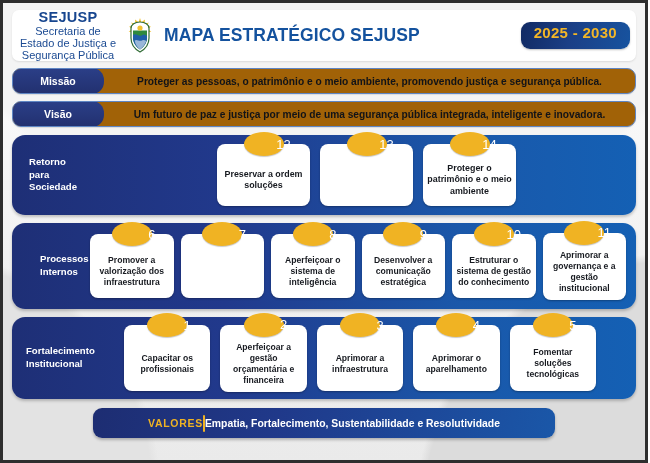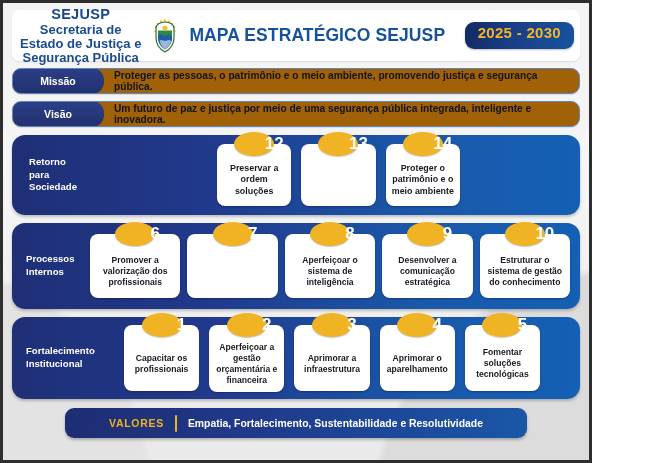--- a/index.html
+++ b/index.html
@@ -6,21 +6,21 @@
 
   html, body {
     width: 650px;
     height: 463px;
     overflow: hidden;
     font-family: "Liberation Sans", sans-serif;
   }
 
   #root {
     position: relative;
-    width: 592px;
+    width: 648px;
     height: 463px;
     background: #ffffff;
     border: 3px solid #2e2e2e;
     overflow: hidden;
   }
 
   
   .bg-swirl {
     position: absolute;
     inset: 0;
@@ -58,24 +58,24 @@
     flex: 0 0 auto;
   }
   .brand-sejusp .b1 {
     font-size: 14.5px;
     font-weight: bold;
     color: #17468f;
     letter-spacing: .3px;
     display: block;
   }
   .brand-sejusp .b2 {
-    font-size: 13px;
+    font-size: 11px;
     color: #1b4a92;
     display: block;
-    font-weight: bold;
+    font-weight: normal;
     margin-top: .5px;
   }
 
   .logo-gov {
     flex: 0 0 auto;
     display: flex;
     align-items: center;
     height: 42px;
     margin-right: 6px;
   }
@@ -186,21 +186,21 @@
   .band-label {
     flex: 0 0 auto;
     color: #ffffff;
     font-size: 9.6px;
     font-weight: bold;
     line-height: 1.32;
     padding-left: 17px;
     white-space: pre-line;
   }
   .band-retorno .band-label { flex-basis: 205px; }
-  .band-processos .band-label { flex-basis: 78px; padding-left: 14px; }
+  .band-processos .band-label { flex-basis: 78px; padding-left: 28px; }
   .band-fortalecimento .band-label { flex-basis: 112px; padding-left: 14px; }
 
   .cards {
     flex: 1 1 auto;
     display: flex;
     align-items: center;
     gap: 8px;
     padding-right: 14px;
   }
   .band-retorno .cards { gap: 10px; padding-right: 120px; }
@@ -234,22 +234,22 @@
   .card-num {
     position: absolute;
     top: -12px;
     left: 50%;
     transform: translateX(-50%);
     width: 24px;
     height: 24px;
     border-radius: 50%;
     background: #f0b323;
     color: #ffffff;
-    font-size: 17px;
-    font-weight: bold;
+    font-size: 13px;
+    font-weight: normal;
     display: flex;
     align-items: center;
     justify-content: center;
     box-shadow: 0 1px 1px rgba(0,0,0,.22);
     padding-left: 40px;
   }
 
   
   .values-wrap {
     display: flex;
@@ -257,21 +257,20 @@
     margin-top: 9px;
   }
   .values {
     background: linear-gradient(100deg,#1d2d72 0%, #20398a 40%, #1a57a8 100%);
     border-radius: 9px;
     height: 30px;
     width: 462px;
     display: flex;
     align-items: center;
     justify-content: center;
-    gap: 11px;
     box-shadow: 0 2px 3px rgba(0,0,0,.25);
   }
   .values .vlabel {
     color: #f0b323;
     font-size: 10.5px;
     font-weight: bold;
     letter-spacing: .7px;
   }
   .values .vdiv {
     width: 2px;
@@ -350,36 +349,40 @@
         </div>
       </div>
     </div>
 
     <div class="band band-processos">
       <div class="band-label">Processos
 Internos</div>
       <div class="cards">
         <div class="card">
           <span class="card-num">6</span>
-          <span class="card-text">Promover a valorização dos profissionais</span>
+          <span class="card-text">Promover a valorização dos infraestrutura</span>
         </div>
         <div class="card">
           <span class="card-num">7</span>
         </div>
         <div class="card">
           <span class="card-num">8</span>
           <span class="card-text">Aperfeiçoar o sistema de inteligência</span>
         </div>
         <div class="card">
           <span class="card-num">9</span>
           <span class="card-text">Desenvolver a comunicação estratégica</span>
         </div>
         <div class="card">
           <span class="card-num">10</span>
           <span class="card-text">Estruturar o sistema de gestão do conhecimento</span>
+        </div>
+        <div class="card">
+          <span class="card-num">11</span>
+          <span class="card-text">Aprimorar a governança e a gestão institucional</span>
         </div>
       </div>
     </div>
 
     <div class="band band-fortalecimento">
       <div class="band-label">Fortalecimento
 Institucional</div>
       <div class="cards">
         <div class="card">
           <span class="card-num">1</span>

